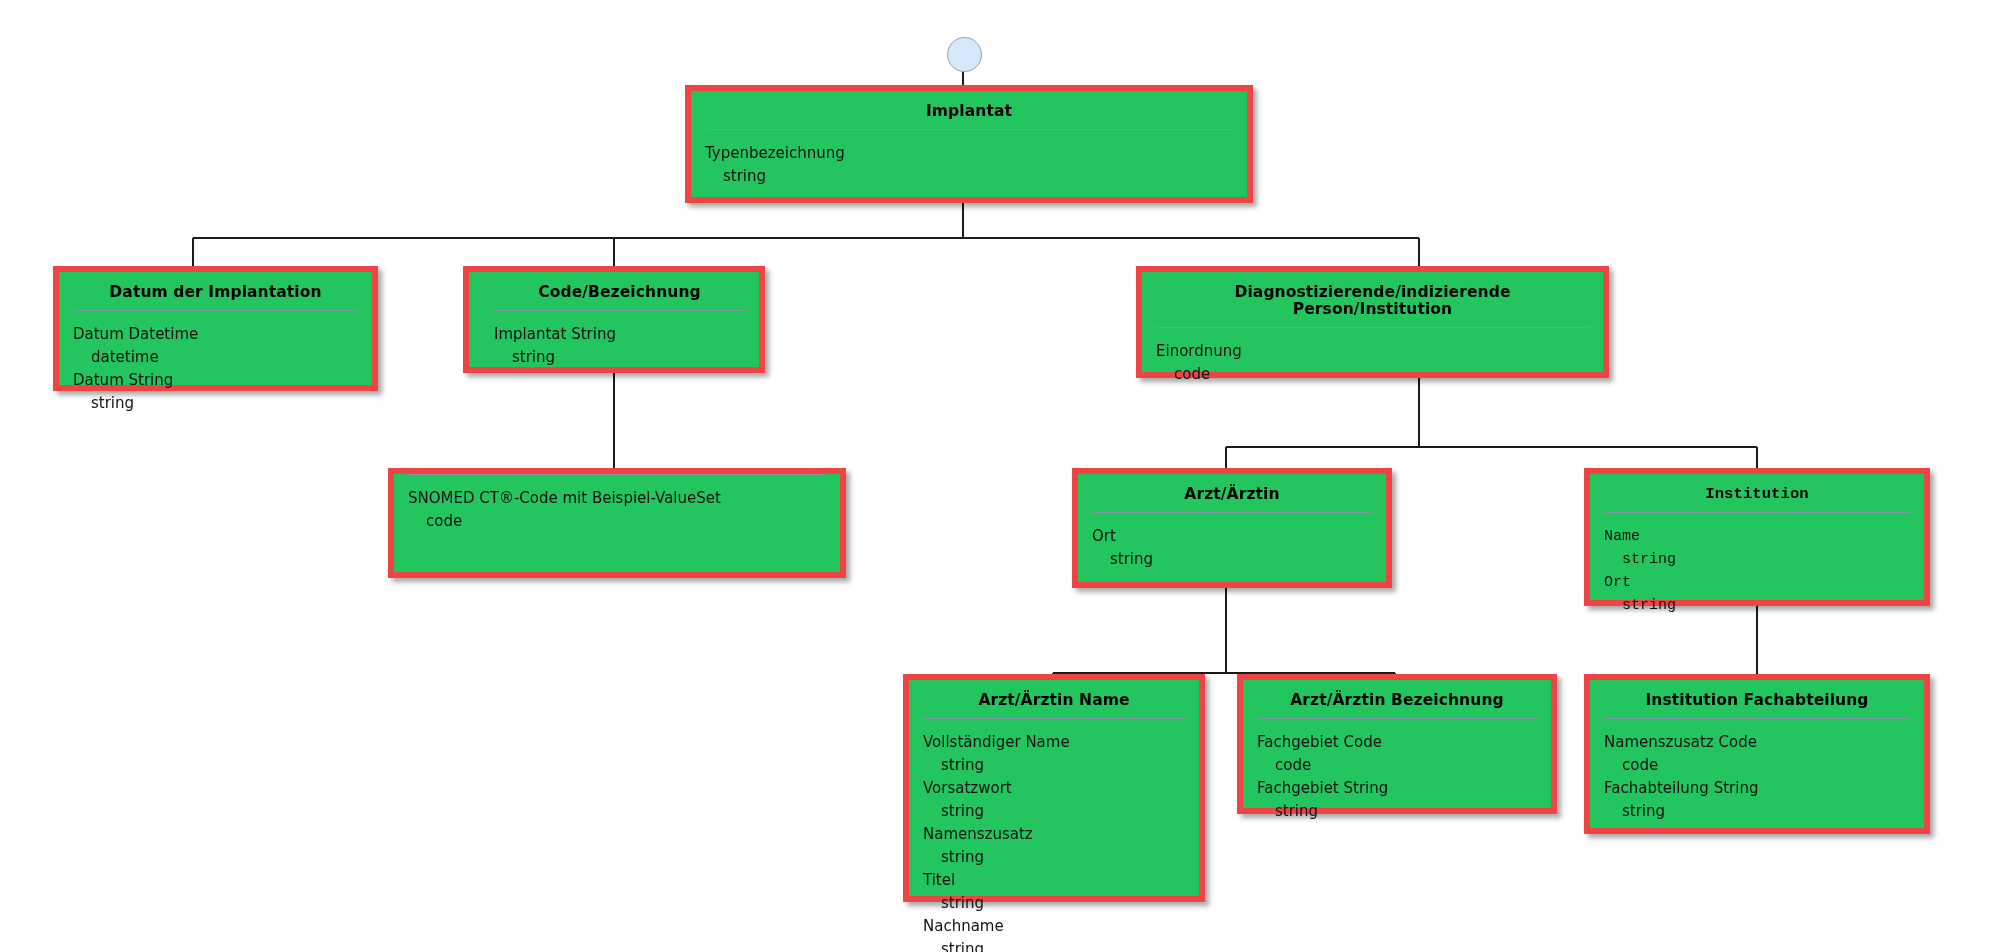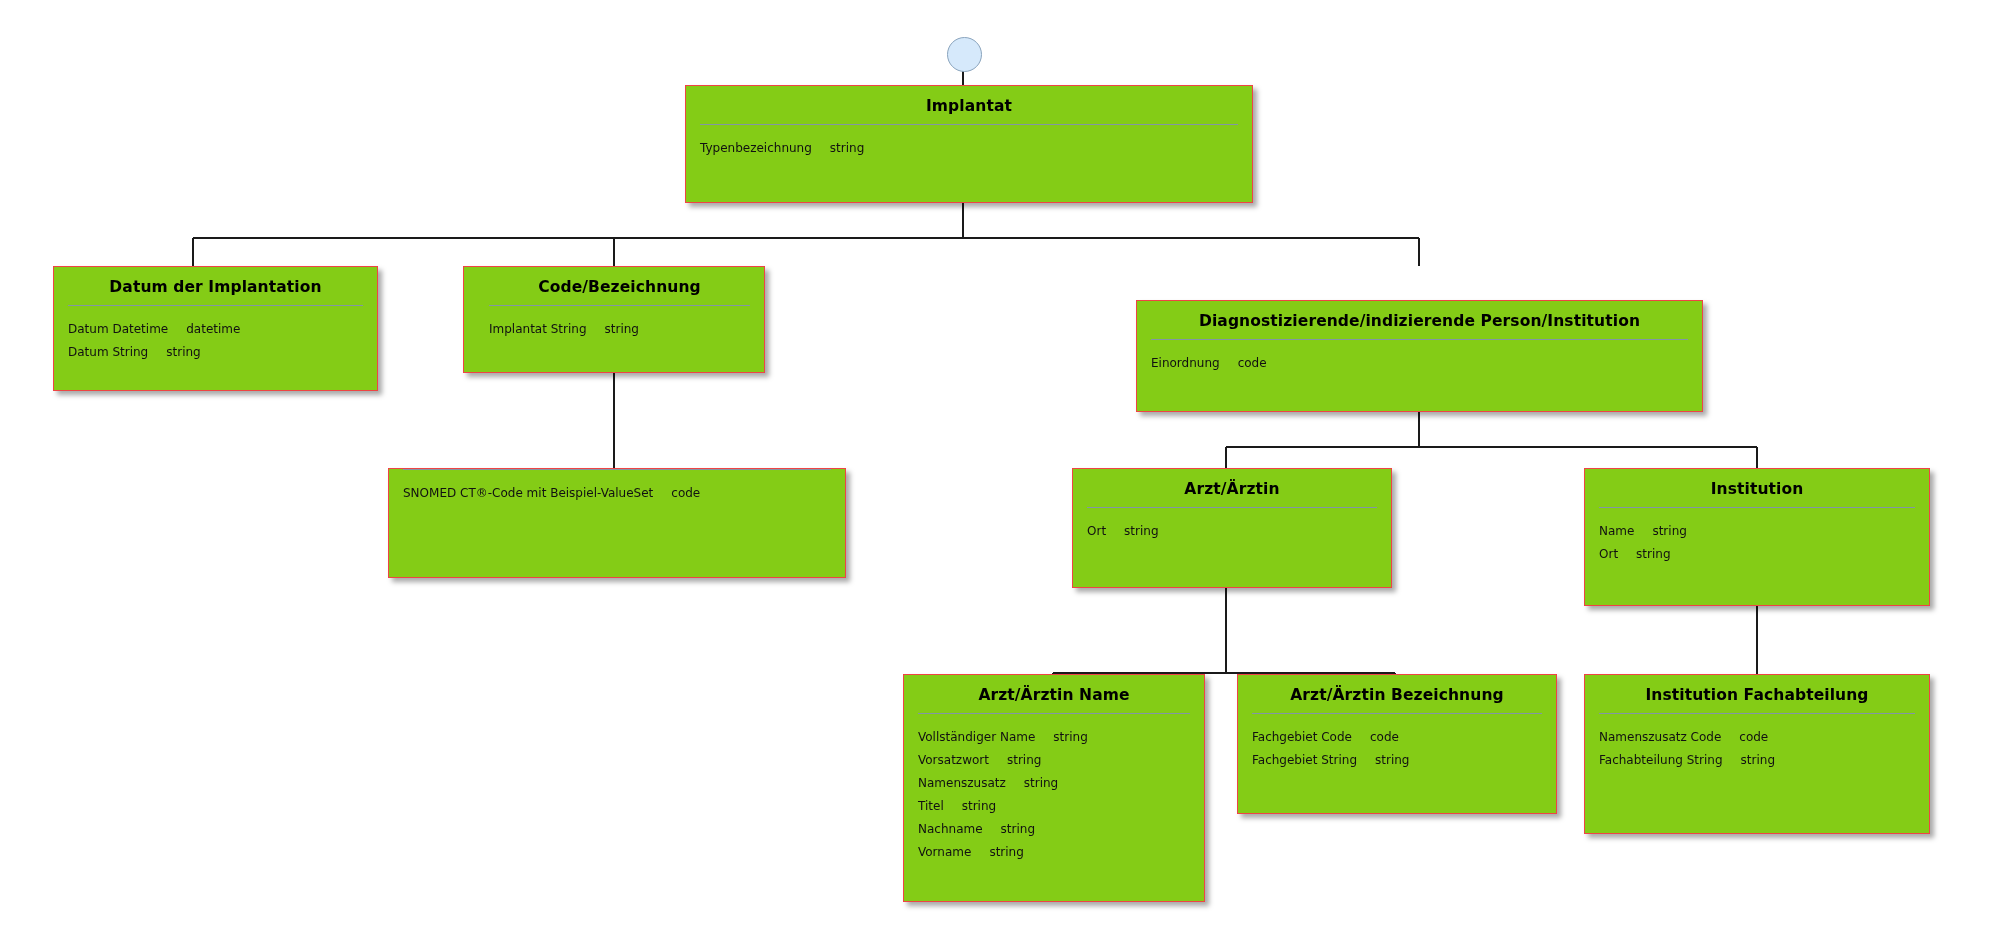--- a/index.html
+++ b/index.html
@@ -32,22 +32,22 @@
     top: 0;
     width: 1992px;
     height: 952px;
     pointer-events: none;
   }
 
   
   .node {
     position: absolute;
     box-sizing: border-box;
-    background: #84cc16;
-    border: 1px solid #ef4444;
+    background: #22c55e;
+    border: 6px solid #ef4444;
     box-shadow: 4px 4px 5px rgba(0, 0, 0, 0.34);
   }
   .node-title {
     text-align: center;
     font-weight: bold;
     font-size: 15.5px;
     color: #000000;
     letter-spacing: 0.1px;
     padding: 12px 10px 9px 10px;
     line-height: 1.1;
@@ -55,26 +55,27 @@
   .node-rule {
     height: 0;
     border-top: 1px solid #8296a6;
     margin: 0 14px;
   }
   .attrs {
     padding: 12px 14px 14px 14px;
   }
   .attr {
     display: flex;
-    justify-content: flex-start;
+    justify-content: flex-end;
     align-items: baseline;
-    font-size: 12px;
+    font-size: 15px;
     color: #111111;
     line-height: 23px;
     white-space: nowrap;
+    flex-direction: column;
   }
   .attr-name { text-align: left; }
   .attr-type { text-align: right; padding-left: 18px; }
 
   
   .start-node {
     position: absolute;
     background: #d6e9fb;
     border: 1px solid #8aa4bd;
     border-radius: 50%;
@@ -147,21 +148,21 @@
     <div class="node-title">Code/Bezeichnung</div>
     <div class="node-rule"></div>
     <div class="attrs">
       <div class="attr">
         <span class="attr-name">Implantat String</span>
         <span class="attr-type">string</span>
       </div>
     </div>
   </div>
 
-  <div class="node" style="left:1136px; top:266px; width:567px; height:112px;margin-top:34px;">
+  <div class="node" style="left:1136px; top:266px; width:473px; height:112px;">
     <div class="node-title">Diagnostizierende/indizierende Person/Institution</div>
     <div class="node-rule"></div>
     <div class="attrs">
       <div class="attr">
         <span class="attr-name">Einordnung</span>
         <span class="attr-type">code</span>
       </div>
     </div>
   </div>
 
@@ -179,21 +180,21 @@
     <div class="node-title">Arzt/Ärztin</div>
     <div class="node-rule"></div>
     <div class="attrs">
       <div class="attr">
         <span class="attr-name">Ort</span>
         <span class="attr-type">string</span>
       </div>
     </div>
   </div>
 
-  <div class="node" style="left:1584px; top:468px; width:346px; height:138px;">
+  <div class="node" style="left:1584px; top:468px; width:346px; height:138px;font-family:Liberation Mono, monospace;">
     <div class="node-title">Institution</div>
     <div class="node-rule"></div>
     <div class="attrs">
       <div class="attr">
         <span class="attr-name">Name</span>
         <span class="attr-type">string</span>
       </div>
       <div class="attr">
         <span class="attr-name">Ort</span>
         <span class="attr-type">string</span>

